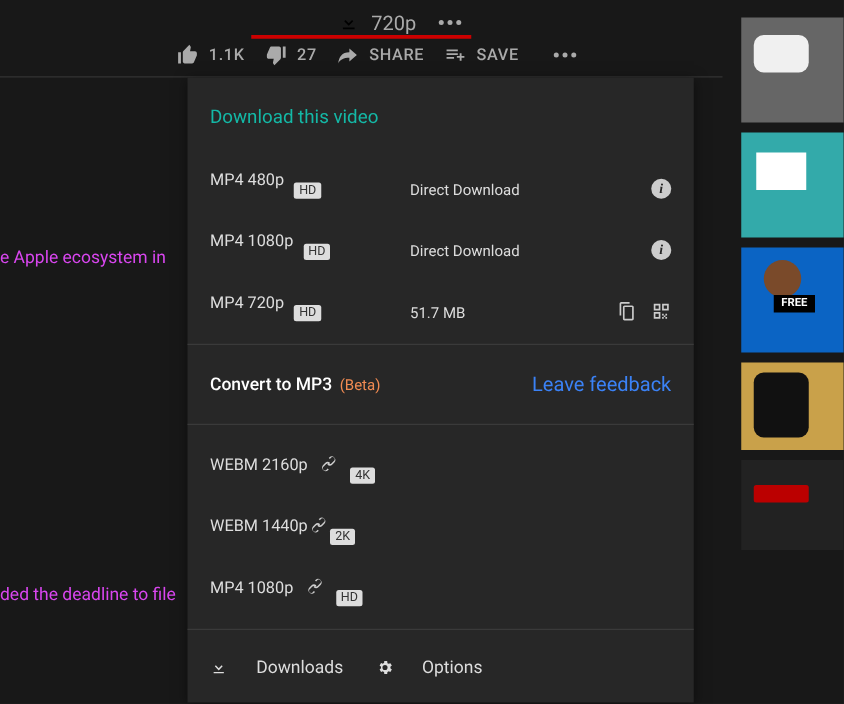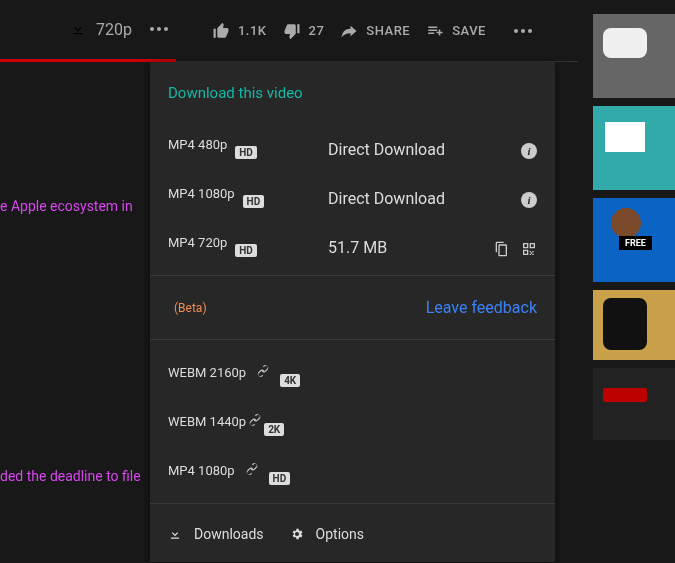--- a/index.html
+++ b/index.html
@@ -15,20 +15,21 @@
 
   
   .actionbar {
     display: flex;
     align-items: center;
     padding: 8px 0 8px 0;
     gap: 4px;
     width: 578px;
     border-bottom: 1px solid #333;
     height: 62px;
+    flex-direction: column;
   }
   .ab-left { display:flex; align-items:center; padding-left:70px; gap:10px; border-bottom: 3px solid #cc0000; height:62px; padding-bottom:0;}
   .ab-item { display:flex; align-items:center; gap:8px; color:#aaa; font-size:13px; font-weight:500; letter-spacing:.5px; padding:0 8px; }
   .ab-item svg { fill:#aaa; }
   .dots { display:flex; gap:3px; padding:0 8px;}
   .dots span{ width:4px;height:4px;border-radius:50%;background:#aaa;}
 
   .ab-rest { display:flex; align-items:center; gap:0px; margin-left:24px;}
 
   
@@ -46,37 +47,37 @@
     padding-bottom: 6px;
     box-shadow: 0 2px 10px rgba(0,0,0,.5);
   }
   .panel-title { padding: 22px 18px 18px 18px; color:#14b8a6; font-size:15px;}
   .rows { padding: 0 0; }
   .row {
     display:flex; align-items:flex-end;
     padding: 10px 18px;
   }
   .fmt { width: 160px; display:flex; align-items:center; gap:8px; color:#ddd; font-size:13px;}
-  .badge { background:#ddd; color:#333; font-size:10px; font-weight:700; padding:1px 4px; border-radius:2px;margin-top:16px;}
-  .meta { flex:1; color:#ddd; font-size:16px;}
+  .badge { background:#ddd; color:#333; font-size:10px; font-weight:400; padding:1px 4px; border-radius:2px;margin-top:16px;}
+  .meta { flex:1; color:#ddd; font-size:12px;}
   .icons { display:flex; gap:12px; }
   .icons svg { fill:#ccc; }
   .info-dot { width:16px;height:16px;border-radius:50%;background:#ccc;color:#272727;display:flex;align-items:center;justify-content:center;font-style:italic;font-weight:bold;font-size:11px;font-family:serif;}
 
   .sep { height:1px; background:#3a3a3a; margin: 8px 0;}
 
   .convert { display:flex; align-items:center; padding:14px 18px; }
   .convert b { color:#fff; font-size:14px; font-weight:500;}
   .beta { color:#f28b52; font-size:12px; margin-left:6px;}
   .feedback { margin-left:auto; color:#3b82f6; font-size:16px;padding-left:12px;}
 
   .link-icon svg { fill:#ccc; }
 
   .footer { display:flex; gap:26px; padding:14px 18px; align-items:center;}
-  .footer-item { display:flex; align-items:center; gap:12px; color:#ddd; font-size:14px;}
+  .footer-item { display:flex; align-items:center; gap:23px; color:#ddd; font-size:14px;}
 
   
   .thumbs { position:absolute; right:0; top:14px; width:82px; display:flex; flex-direction:column; gap:8px;align-items:center;}
   .thumb { width:82px; height:84px; border-radius:0; overflow:hidden; position:relative; font-size:9px; font-weight:700;}
   .t1 { background:#666; }
   .t1::after{content:"";position:absolute;left:10px;top:14px;width:44px;height:30px;background:#f0f0f0;border-radius:8px;}
   .t2 { background:#3aa; }
   .t2::after{content:"";position:absolute;left:12px;top:16px;width:40px;height:30px;background:#fff;}
   .t3 { background:#0b64c4; }
   .t3 .free{position:absolute;left:26px;top:38px;background:#000;color:#fff;padding:2px 6px;font-size:9px;}
@@ -178,20 +179,21 @@
         <svg width="16" height="16" viewBox="0 0 24 24">
             <path d="M3 3h8v8H3V3zm2 2v4h4V5H5zm8-2h8v8h-8V3zm2 2v4h4V5h-4zM3 13h8v8H3v-8zm2 2v4h4v-4H5zm8 0h2v2h-2zm2 2h2v2h-2zm2-2h2v2h-2zm0 4h2v2h-2zm-4 0h2v2h-2z"></path>
           </svg>
       </div>
     </div>
   </div>
 
   <div class="sep"></div>
 
   <div class="convert">
+    <b>Convert to MP3</b>
     <span class="beta">(Beta)</span>
     <span class="feedback">Leave feedback</span>
   </div>
 
   <div class="sep"></div>
 
   <div class="rows">
     <div class="row">
       <div class="fmt" style="width:auto;gap:10px">
         <span>WEBM 2160p</span>

